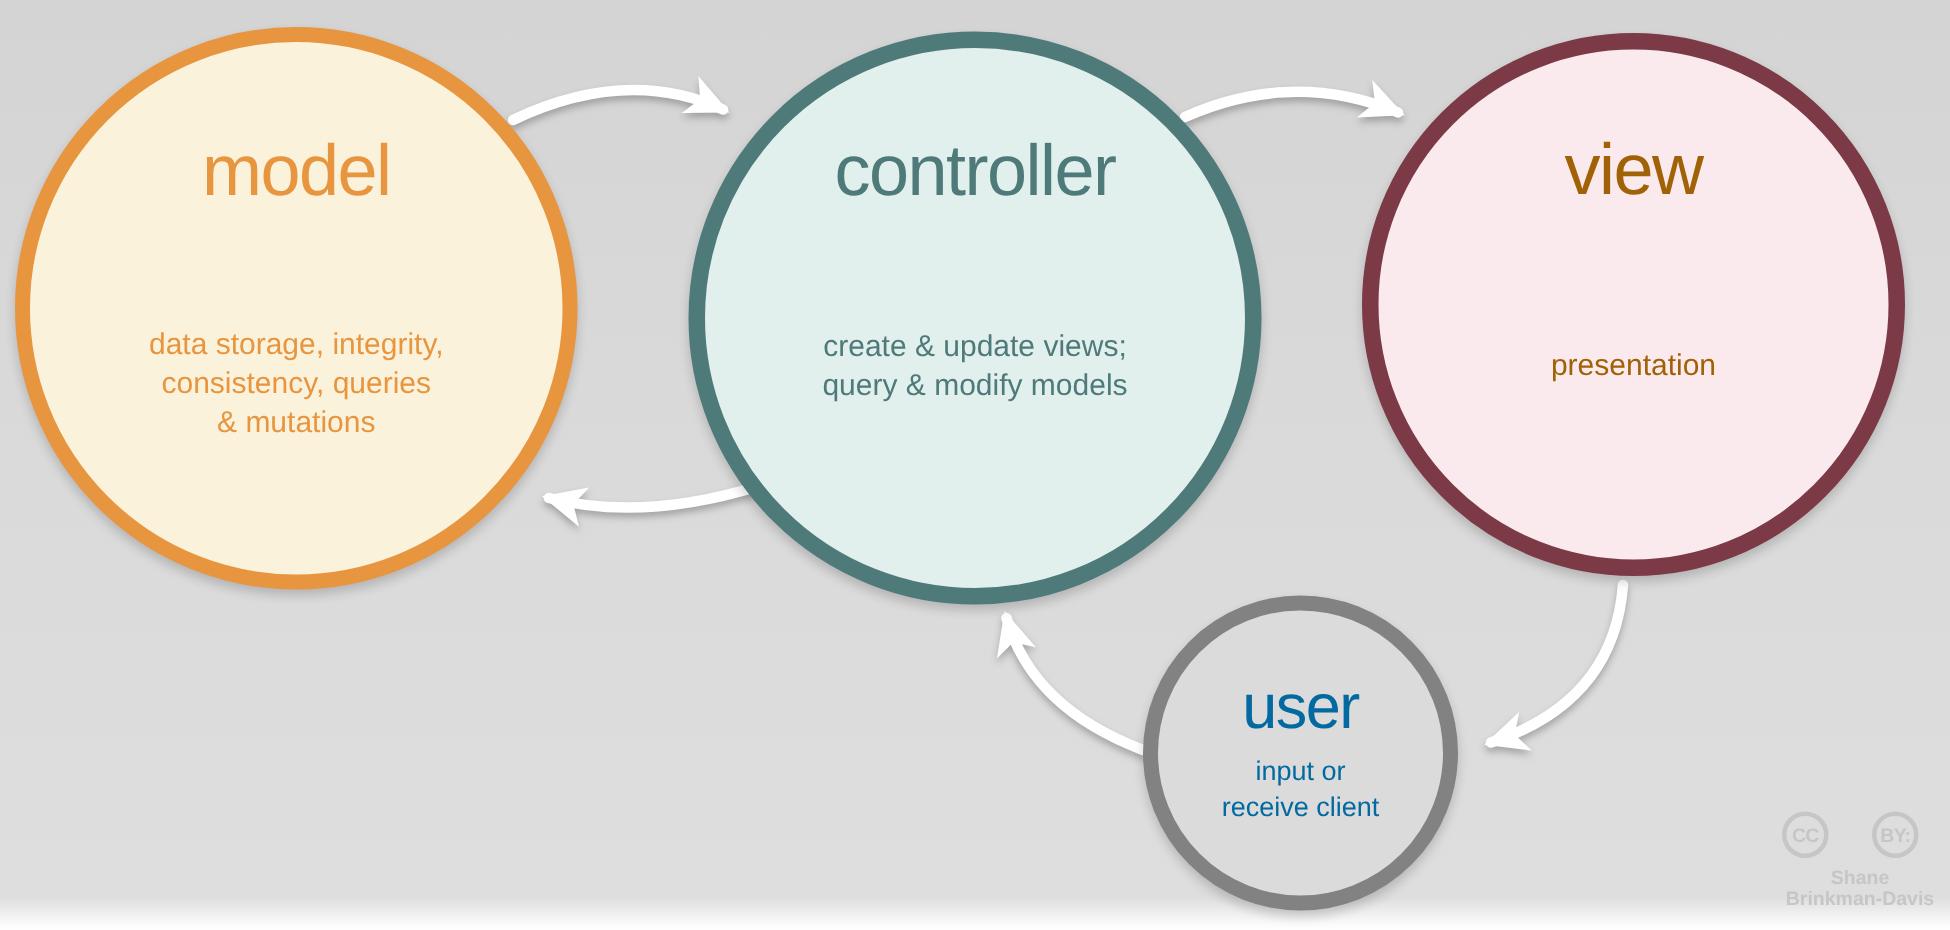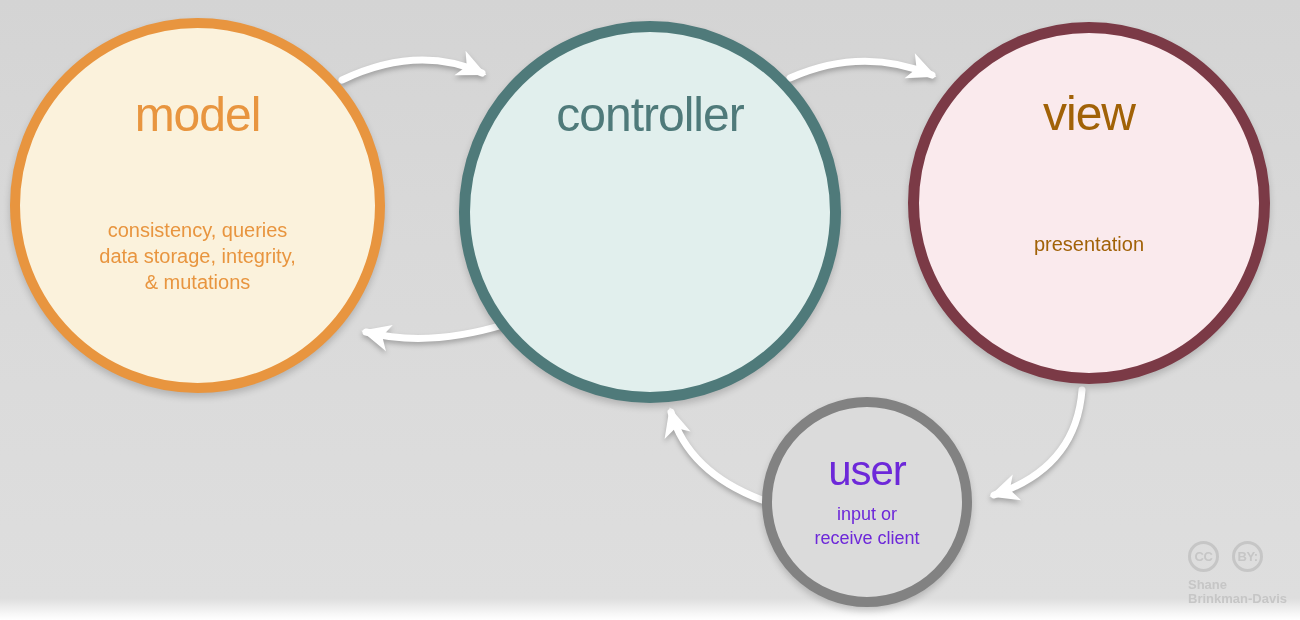--- a/index.html
+++ b/index.html
@@ -57,33 +57,33 @@
   }
 
   
   .attribution {
     position: absolute;
     left: 1188px;
     top: 541px;
     width: 104px;
     font-weight: bold;
   }
-  .badges { display: flex; gap: 13px; margin-bottom: 6px; }
+  .badges { display: flex; gap: 29px; margin-bottom: 6px; }
   .badge {
     width: 31px; height: 31px;
     border: 3px solid currentColor;
     border-radius: 50%;
     box-sizing: border-box;
     display: flex;
     align-items: center;
     justify-content: center;
     font-size: 13px;
     letter-spacing: -0.5px;
   }
-  .attr-name { font-size: 13px; line-height: 14px; letter-spacing: 0; }
+  .attr-name { font-size: 13px; line-height: 14px; letter-spacing: 0; text-align: center; }
 </style>
 </head>
 <body>
 
 <div class="stage">
 
   <svg class="arrows" width="1300" height="620" viewBox="0 0 1300 620">
     <defs>
       <marker id="ah" viewBox="0 0 10 10" refX="8" refY="5" markerWidth="4.6" markerHeight="4.6" orient="auto-start-reverse">
         <path d="M0.5,0.8 L9.5,5 L0.5,9.2 L2.8,5 Z" fill="#ffffff"></path>
@@ -94,40 +94,42 @@
       <path d="M790,78 Q862,46 932,75" marker-end="url(#ah)"></path>
       <path d="M506,324 Q428,348 366,332" marker-end="url(#ah)"></path>
       <path d="M762,500 Q688,472 671,412" marker-end="url(#ah)"></path>
       <path d="M1082,390 Q1076,468 994,495" marker-end="url(#ah)"></path>
     </g>
   </svg>
 
   <div class="node" id="node-model" style="border-color: rgb(232, 149, 63); background: rgb(251, 242, 220); color: rgb(232, 149, 63);">
     <div class="node-title">model</div>
     <div class="node-desc">
+      <div>data storage, integrity,</div>
       <div>consistency, queries</div>
-      <div>data storage, integrity,</div>
       <div>&amp; mutations</div>
     </div>
   </div>
 
   <div class="node" id="node-controller" style="border-color: rgb(79, 122, 122); background: rgb(225, 239, 237); color: rgb(79, 122, 122); text-decoration: underline;">
     <div class="node-title">controller</div>
     <div class="node-desc">
+      <div>create &amp; update views;</div>
+      <div>query &amp; modify models</div>
     </div>
   </div>
 
   <div class="node" id="node-view" style="border-color: rgb(123, 58, 70); background: rgb(250, 234, 237); color: #a16207;">
     <div class="node-title">view</div>
     <div class="node-desc">
       <div>presentation</div>
     </div>
   </div>
 
-  <div class="node" id="node-user" style="border-color: rgb(130, 130, 130); background: rgb(219, 219, 219); color: #6d28d9;">
+  <div class="node" id="node-user" style="border-color: rgb(130, 130, 130); background: rgb(219, 219, 219); color: #0369a1;">
     <div class="node-title">user</div>
     <div class="node-desc">
       <div>input or</div>
       <div>receive client</div>
     </div>
   </div>
 
   <div class="attribution" id="attribution" style="color: rgb(198, 198, 198);">
     <div class="badges">
       <div class="badge">CC</div>

